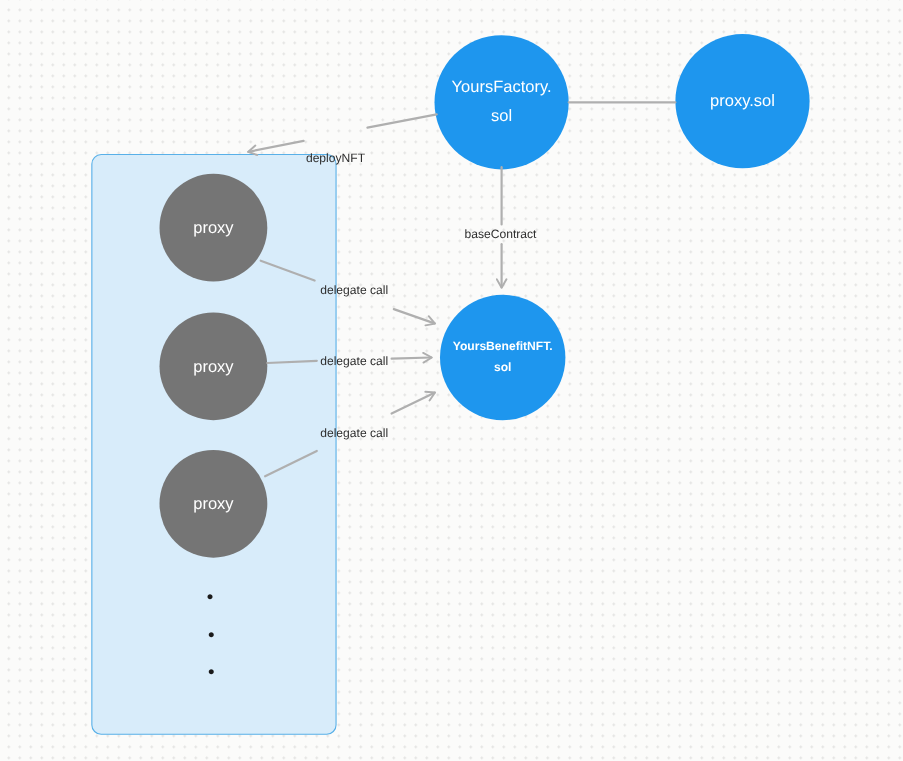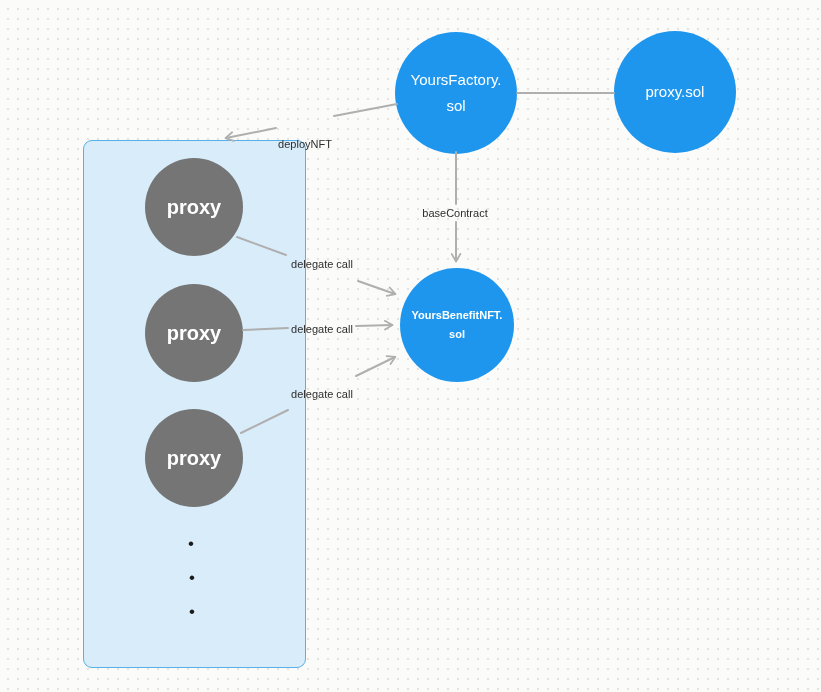--- a/index.html
+++ b/index.html
@@ -54,21 +54,21 @@
     flex-direction: column;
     align-items: center;
     justify-content: center;
     color: #FFFFFF;
     z-index: 2;
   }
   .node-blue { background: #1E96EE; }
   .node-gray { background: #757575; }
   .node-lg { width: 122px; height: 122px; font-size: 15px; font-weight: 500; line-height: 26px; }
   .node-sm { width: 114px; height: 114px; font-size: 11px; font-weight: 700; line-height: 19px; }
-  .node-proxy { width: 98px; height: 98px; font-size: 20px; font-weight: 700; }
+  .node-proxy { width: 98px; height: 98px; font-size: 15px; font-weight: 400; }
   #node-factory      { left: 395px; top: 32px; }
   #node-integrated   { left: 614px; top: 31px; }
   #node-benefit      { left: 400px; top: 268px; }
   #node-proxy-1      { left: 145px; top: 158px; }
   #node-proxy-2      { left: 145px; top: 284px; }
   #node-proxy-3      { left: 145px; top: 409px; }
   .connector-layer {
     position: absolute;
     left: 0; top: 0;
     width: 821px;

